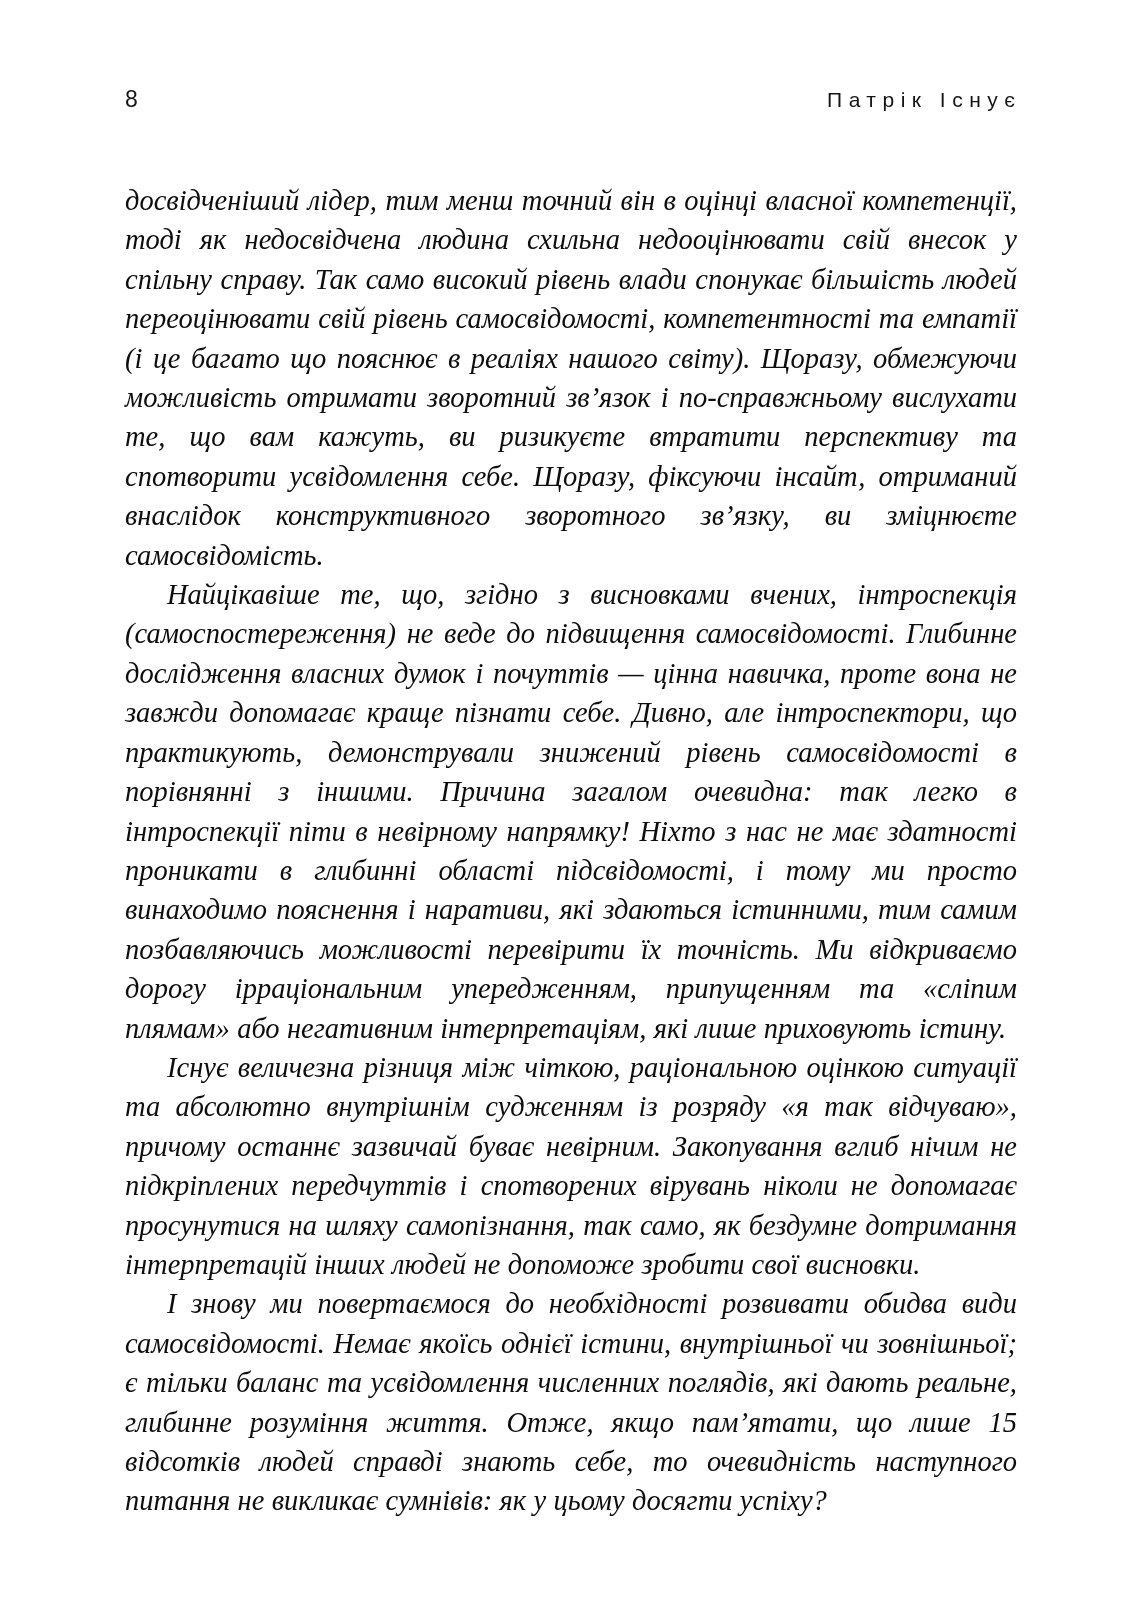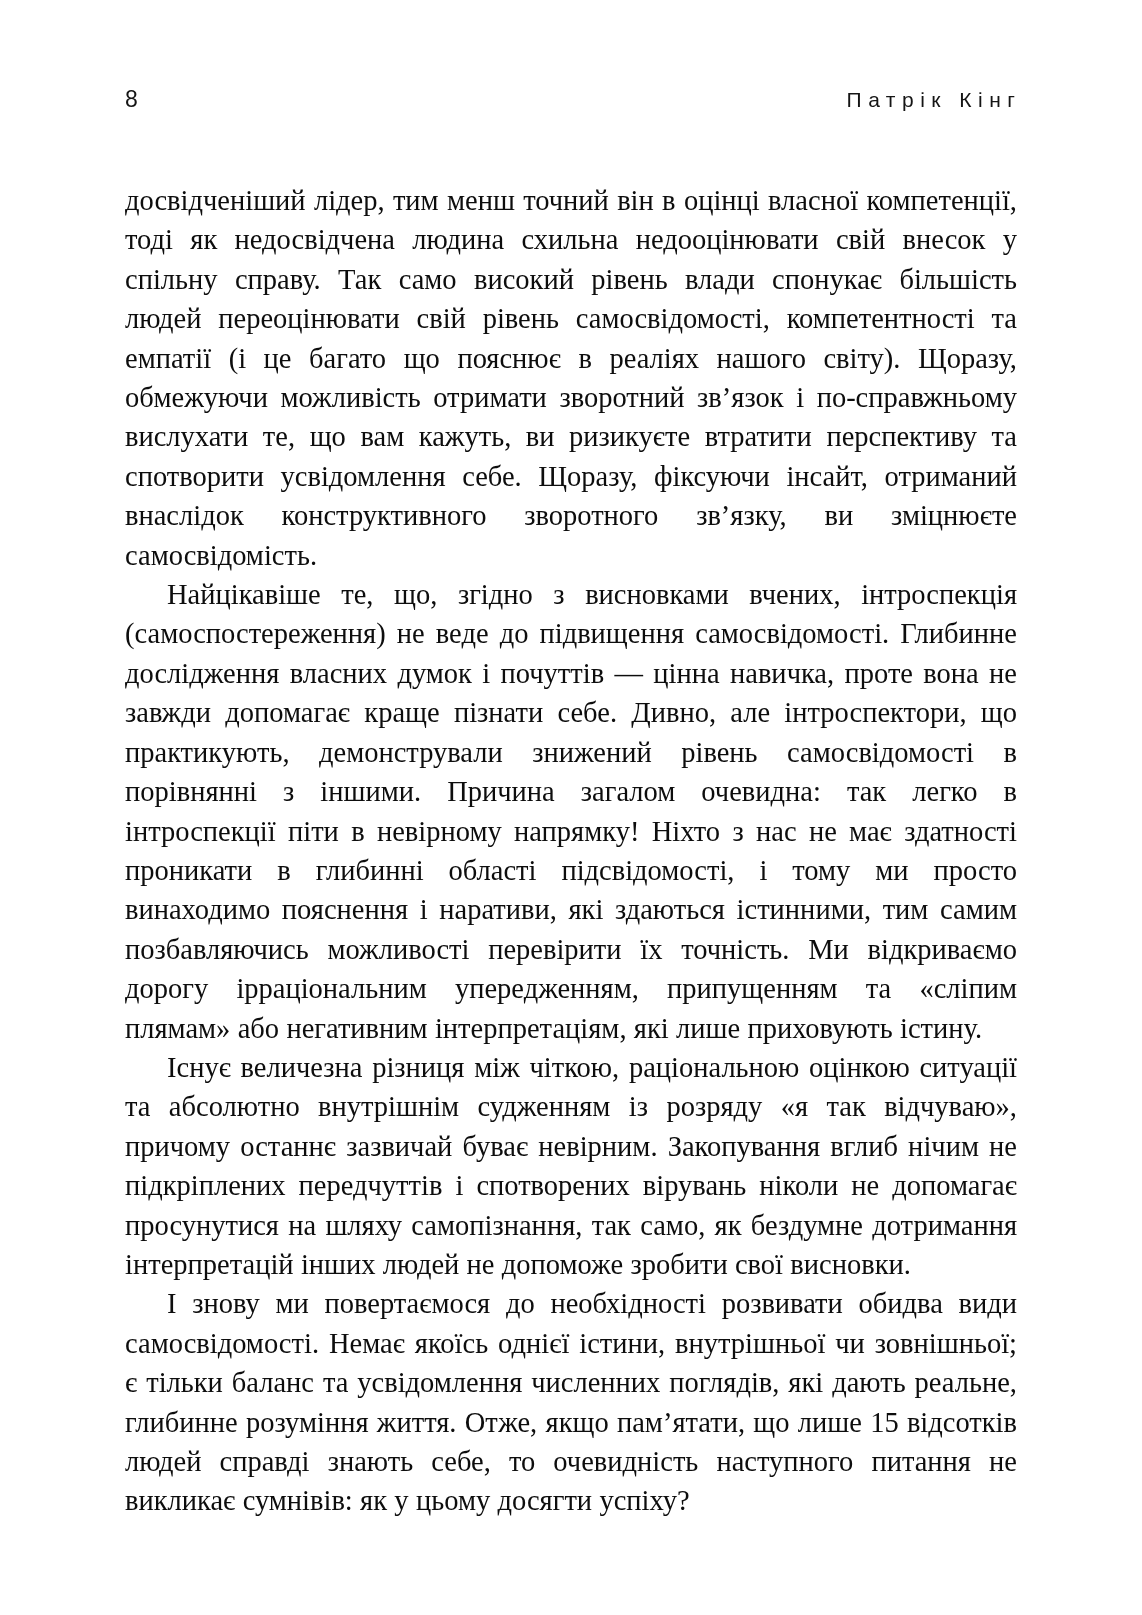--- a/index.html
+++ b/index.html
@@ -45,20 +45,21 @@
     letter-spacing: 6.5px;
     margin-right: -6.5px;
   }
 
   
   .text-column {
     position: absolute;
     left: 125px;
     top: 181px;
     width: 892px;
+    font-style: italic;
   }
 
   .para {
     font-family: "Liberation Serif", "DejaVu Serif", serif;
     font-size: 28.5px;
     line-height: 39.4px;
     color: #0d0d0d;
     text-align: justify;
     text-justify: inter-word;
     margin: 0;
@@ -71,21 +72,21 @@
     text-indent: 42px;
   }
 </style>
 </head>
 <body>
 
 <div class="page">
 
   <div class="running-head">
     <span class="folio">8</span>
-    <span class="book-author">Патрік Кінг</span>
+    <span class="book-author">Патрік Існує</span>
   </div>
 
   <div class="text-column">
     <p class="para">досвідченіший лідер, тим менш точний він в оцінці власної компетенції, тоді як недосвідчена людина схильна недооцінювати свій внесок у спільну справу. Так само високий рівень влади спонукає більшість людей переоцінювати свій рівень самосвідомості, компетентності та емпатії (і це багато що пояснює в реаліях нашого світу). Щоразу, обмежуючи можливість отримати зворотний зв’язок і по-справжньому вислухати те, що вам кажуть, ви ризикуєте втратити перспективу та спотворити усвідомлення себе. Щоразу, фіксуючи інсайт, отриманий внаслідок конструктивного зворотного зв’язку, ви зміцнюєте самосвідомість.</p>
     <p class="para indented">Найцікавіше те, що, згідно з висновками вчених, інтроспекція (самоспостереження) не веде до підвищення самосвідомості. Глибинне дослідження власних думок і почуттів — цінна навичка, проте вона не завжди допомагає краще пізнати себе. Дивно, але інтроспектори, що практикують, демонстрували знижений рівень самосвідомості в порівнянні з іншими. Причина загалом очевидна: так легко в інтроспекції піти в невірному напрямку! Ніхто з нас не має здатності проникати в глибинні області підсвідомості, і тому ми просто винаходимо пояснення і наративи, які здаються істинними, тим самим позбавляючись можливості перевірити їх точність. Ми відкриваємо дорогу ірраціональним упередженням, припущенням та «сліпим плямам» або негативним інтерпретаціям, які лише приховують істину.</p>
     <p class="para indented">Існує величезна різниця між чіткою, раціональною оцінкою ситуації та абсолютно внутрішнім судженням із розряду «я так відчуваю», причому останнє зазвичай буває невірним. Закопування вглиб нічим не підкріплених передчуттів і спотворених вірувань ніколи не допомагає просунутися на шляху самопізнання, так само, як бездумне дотримання інтерпретацій інших людей не допоможе зробити свої висновки.</p>
     <p class="para indented">І знову ми повертаємося до необхідності розвивати обидва види самосвідомості. Немає якоїсь однієї істини, внутрішньої чи зовнішньої; є тільки баланс та усвідомлення численних поглядів, які дають реальне, глибинне розуміння життя. Отже, якщо пам’ятати, що лише 15 відсотків людей справді знають себе, то очевидність наступного питання не викликає сумнівів: як у цьому досягти успіху?</p>
   </div>
 
 </div>

